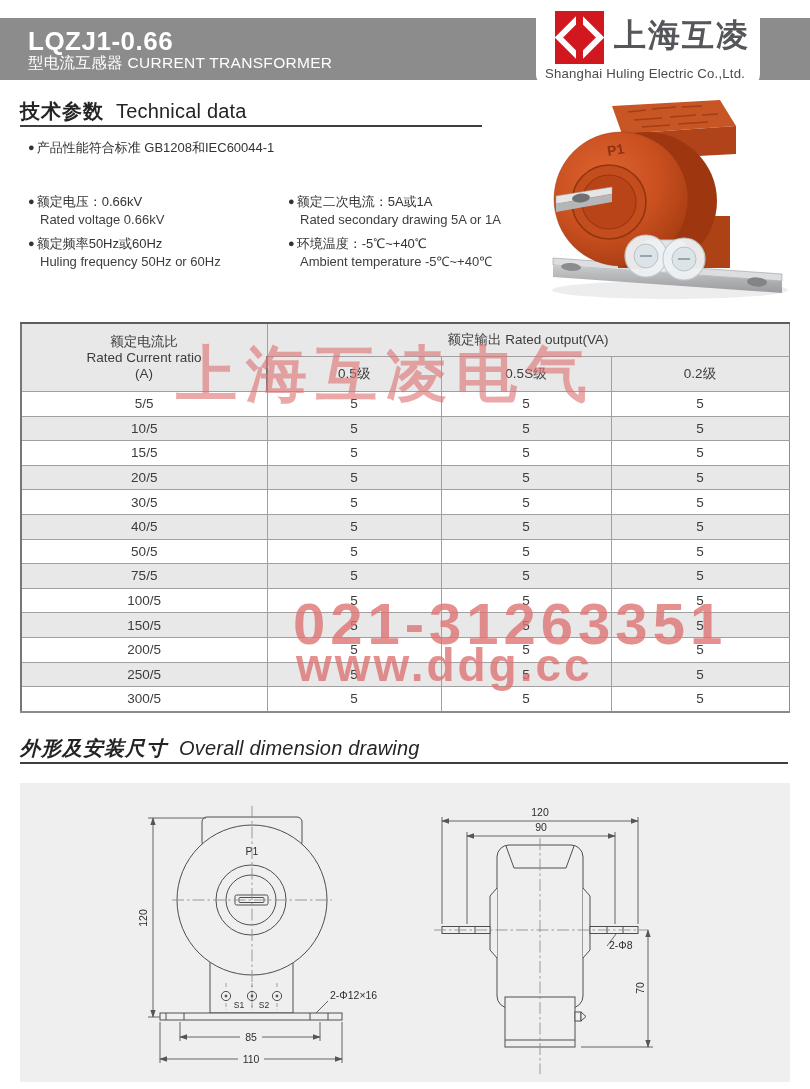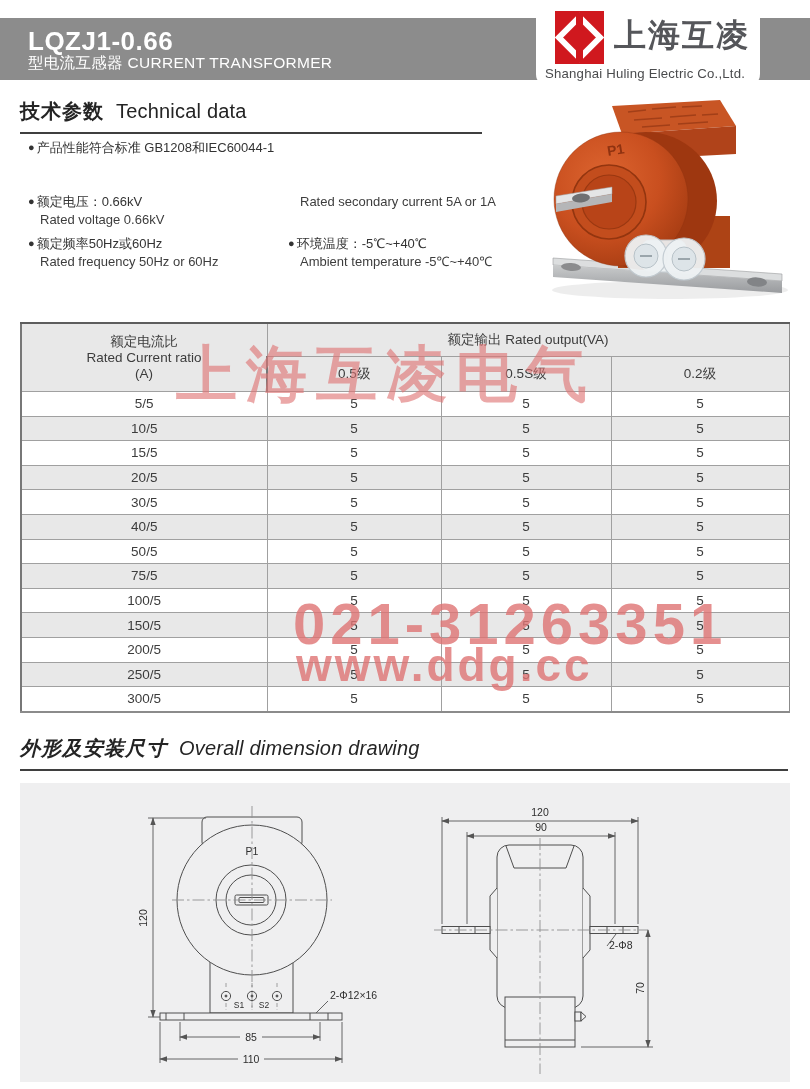--- a/index.html
+++ b/index.html
@@ -10,21 +10,21 @@
   .band{position:absolute;left:0;top:18px;width:810px;height:62px;background:#8c8c8c;}
   .band .title{position:absolute;left:28px;top:8px;font-size:26px;font-weight:bold;color:#fff;letter-spacing:.5px;}
   .band .subtitle{position:absolute;left:28px;top:35px;font-size:15.5px;color:#fff;letter-spacing:.3px;}
   .logo-tab{position:absolute;left:536px;top:0;width:224px;height:88px;background:#fff;
             border-radius:0 0 14px 14px;}
   .logo-mark{position:absolute;left:19px;top:11px;width:49px;height:53px;}
   .brand-cn{position:absolute;left:78px;top:14px;font-size:32px;font-weight:bold;color:#55565a;letter-spacing:2px;}
   .brand-en{position:absolute;left:9px;top:66px;font-size:13.2px;color:#4a4b4d;letter-spacing:.2px;white-space:nowrap;}
 
   
-  .sec-title{position:absolute;left:20px;color:#242424;font-size:20px;padding-bottom:7px;
+  .sec-title{position:absolute;left:20px;color:#242424;font-size:20px;
              border-bottom:2px solid #3f3f3f;}
   .sec-title .cn{font-weight:600;letter-spacing:1px;}
   .sec-title .en{font-weight:400;margin-left:12px;letter-spacing:.2px;}
   .t1{top:98px;width:462px;}
   .t2{top:735px;width:768px;font-style:italic;}
 
   
   .bullet{position:absolute;font-size:13px;color:#333;line-height:17px;}
   .bullet .cn::before{content:"●";font-size:11px;margin-right:2px;position:relative;top:-1px;}
   .bullet .en{padding-left:12px;color:#3d3d3d;}
@@ -99,24 +99,25 @@
 
   <div class="bullet b1">
     <div class="cn">产品性能符合标准 GB1208和IEC60044-1</div>
   </div>
   <div class="bullet b2">
     <div class="cn">额定电压：0.66kV</div>
     <div class="en">Rated voltage 0.66kV</div>
   </div>
   <div class="bullet b3">
     <div class="cn">额定频率50Hz或60Hz</div>
-    <div class="en">Rated frequency 50Hz or 60Hz</div>
+    <div class="en">Huling frequency 50Hz or 60Hz</div>
   </div>
   <div class="bullet b4">
-    <div class="en">Rated secondary current 5A or 1A</div>
+    <div class="cn">额定二次电流：5A或1A</div>
+    <div class="en">Rated secondary drawing 5A or 1A</div>
   </div>
   <div class="bullet b5">
     <div class="cn">环境温度：-5℃~+40℃</div>
     <div class="en">Ambient temperature -5℃~+40℃</div>
   </div>
 
   <div class="photo">
     <svg width="258" height="212" viewBox="0 0 258 212">
       <defs>
         <radialGradient id="disc" cx="38%" cy="35%" r="75%">

